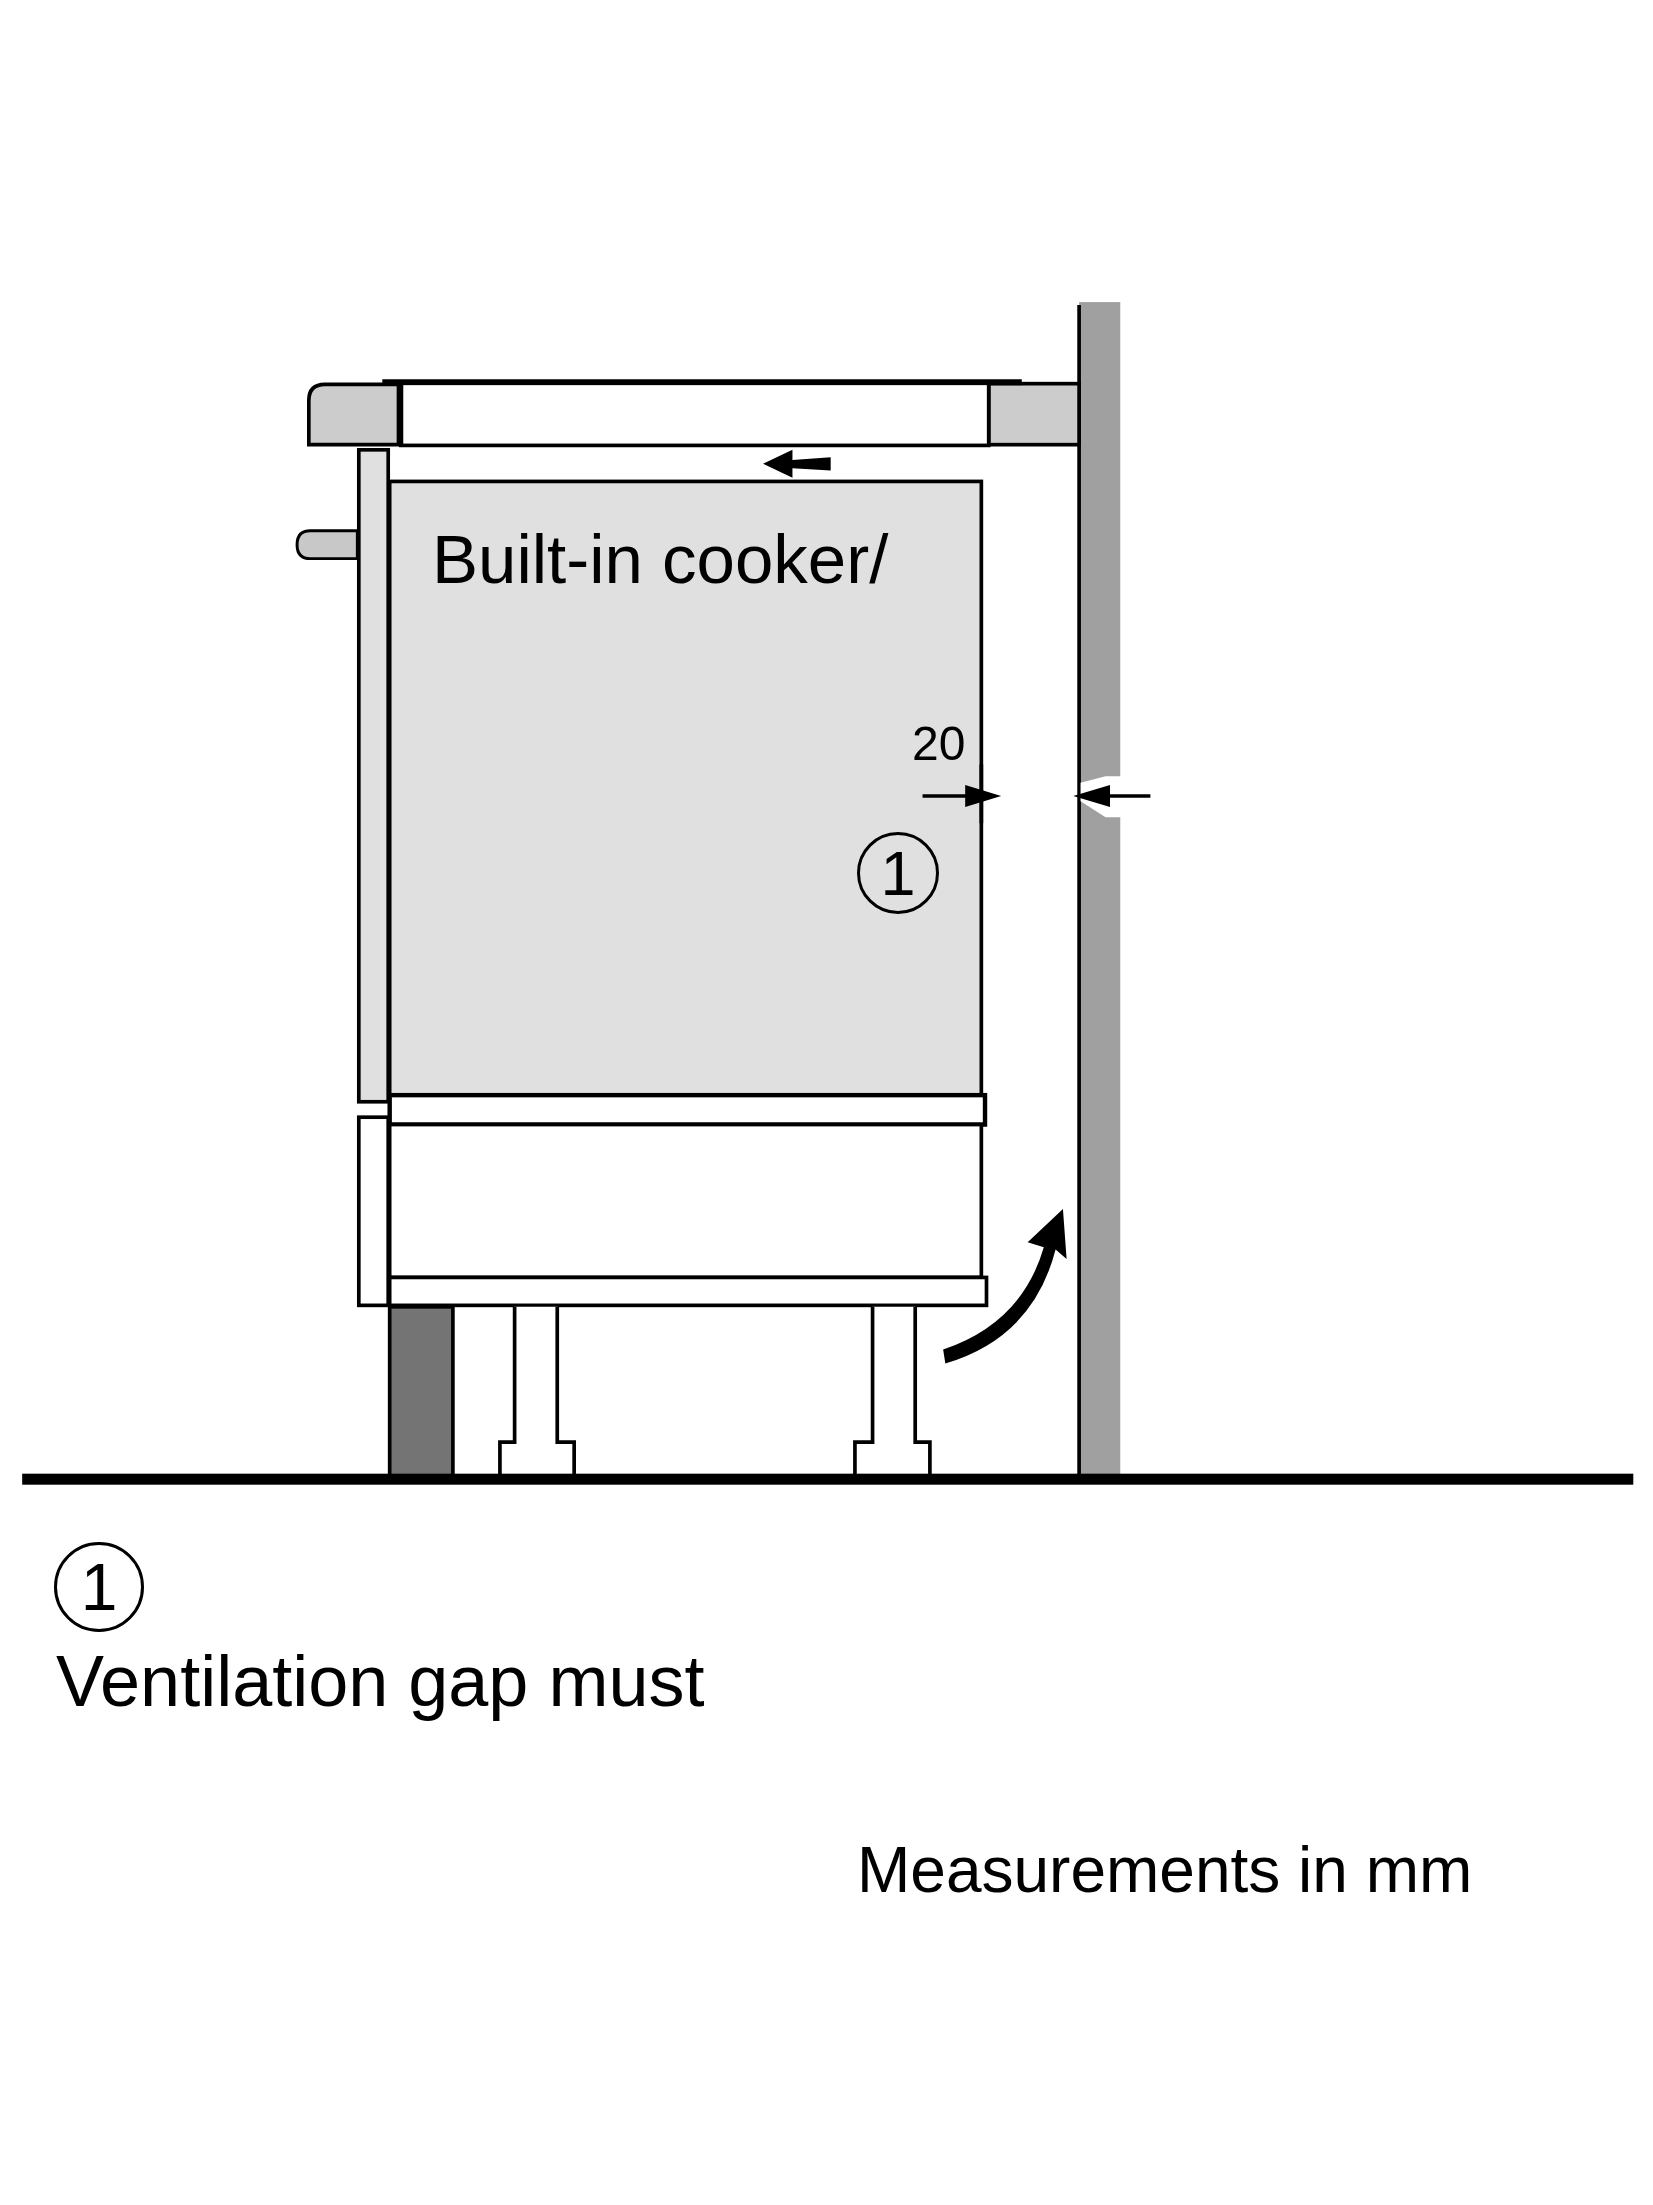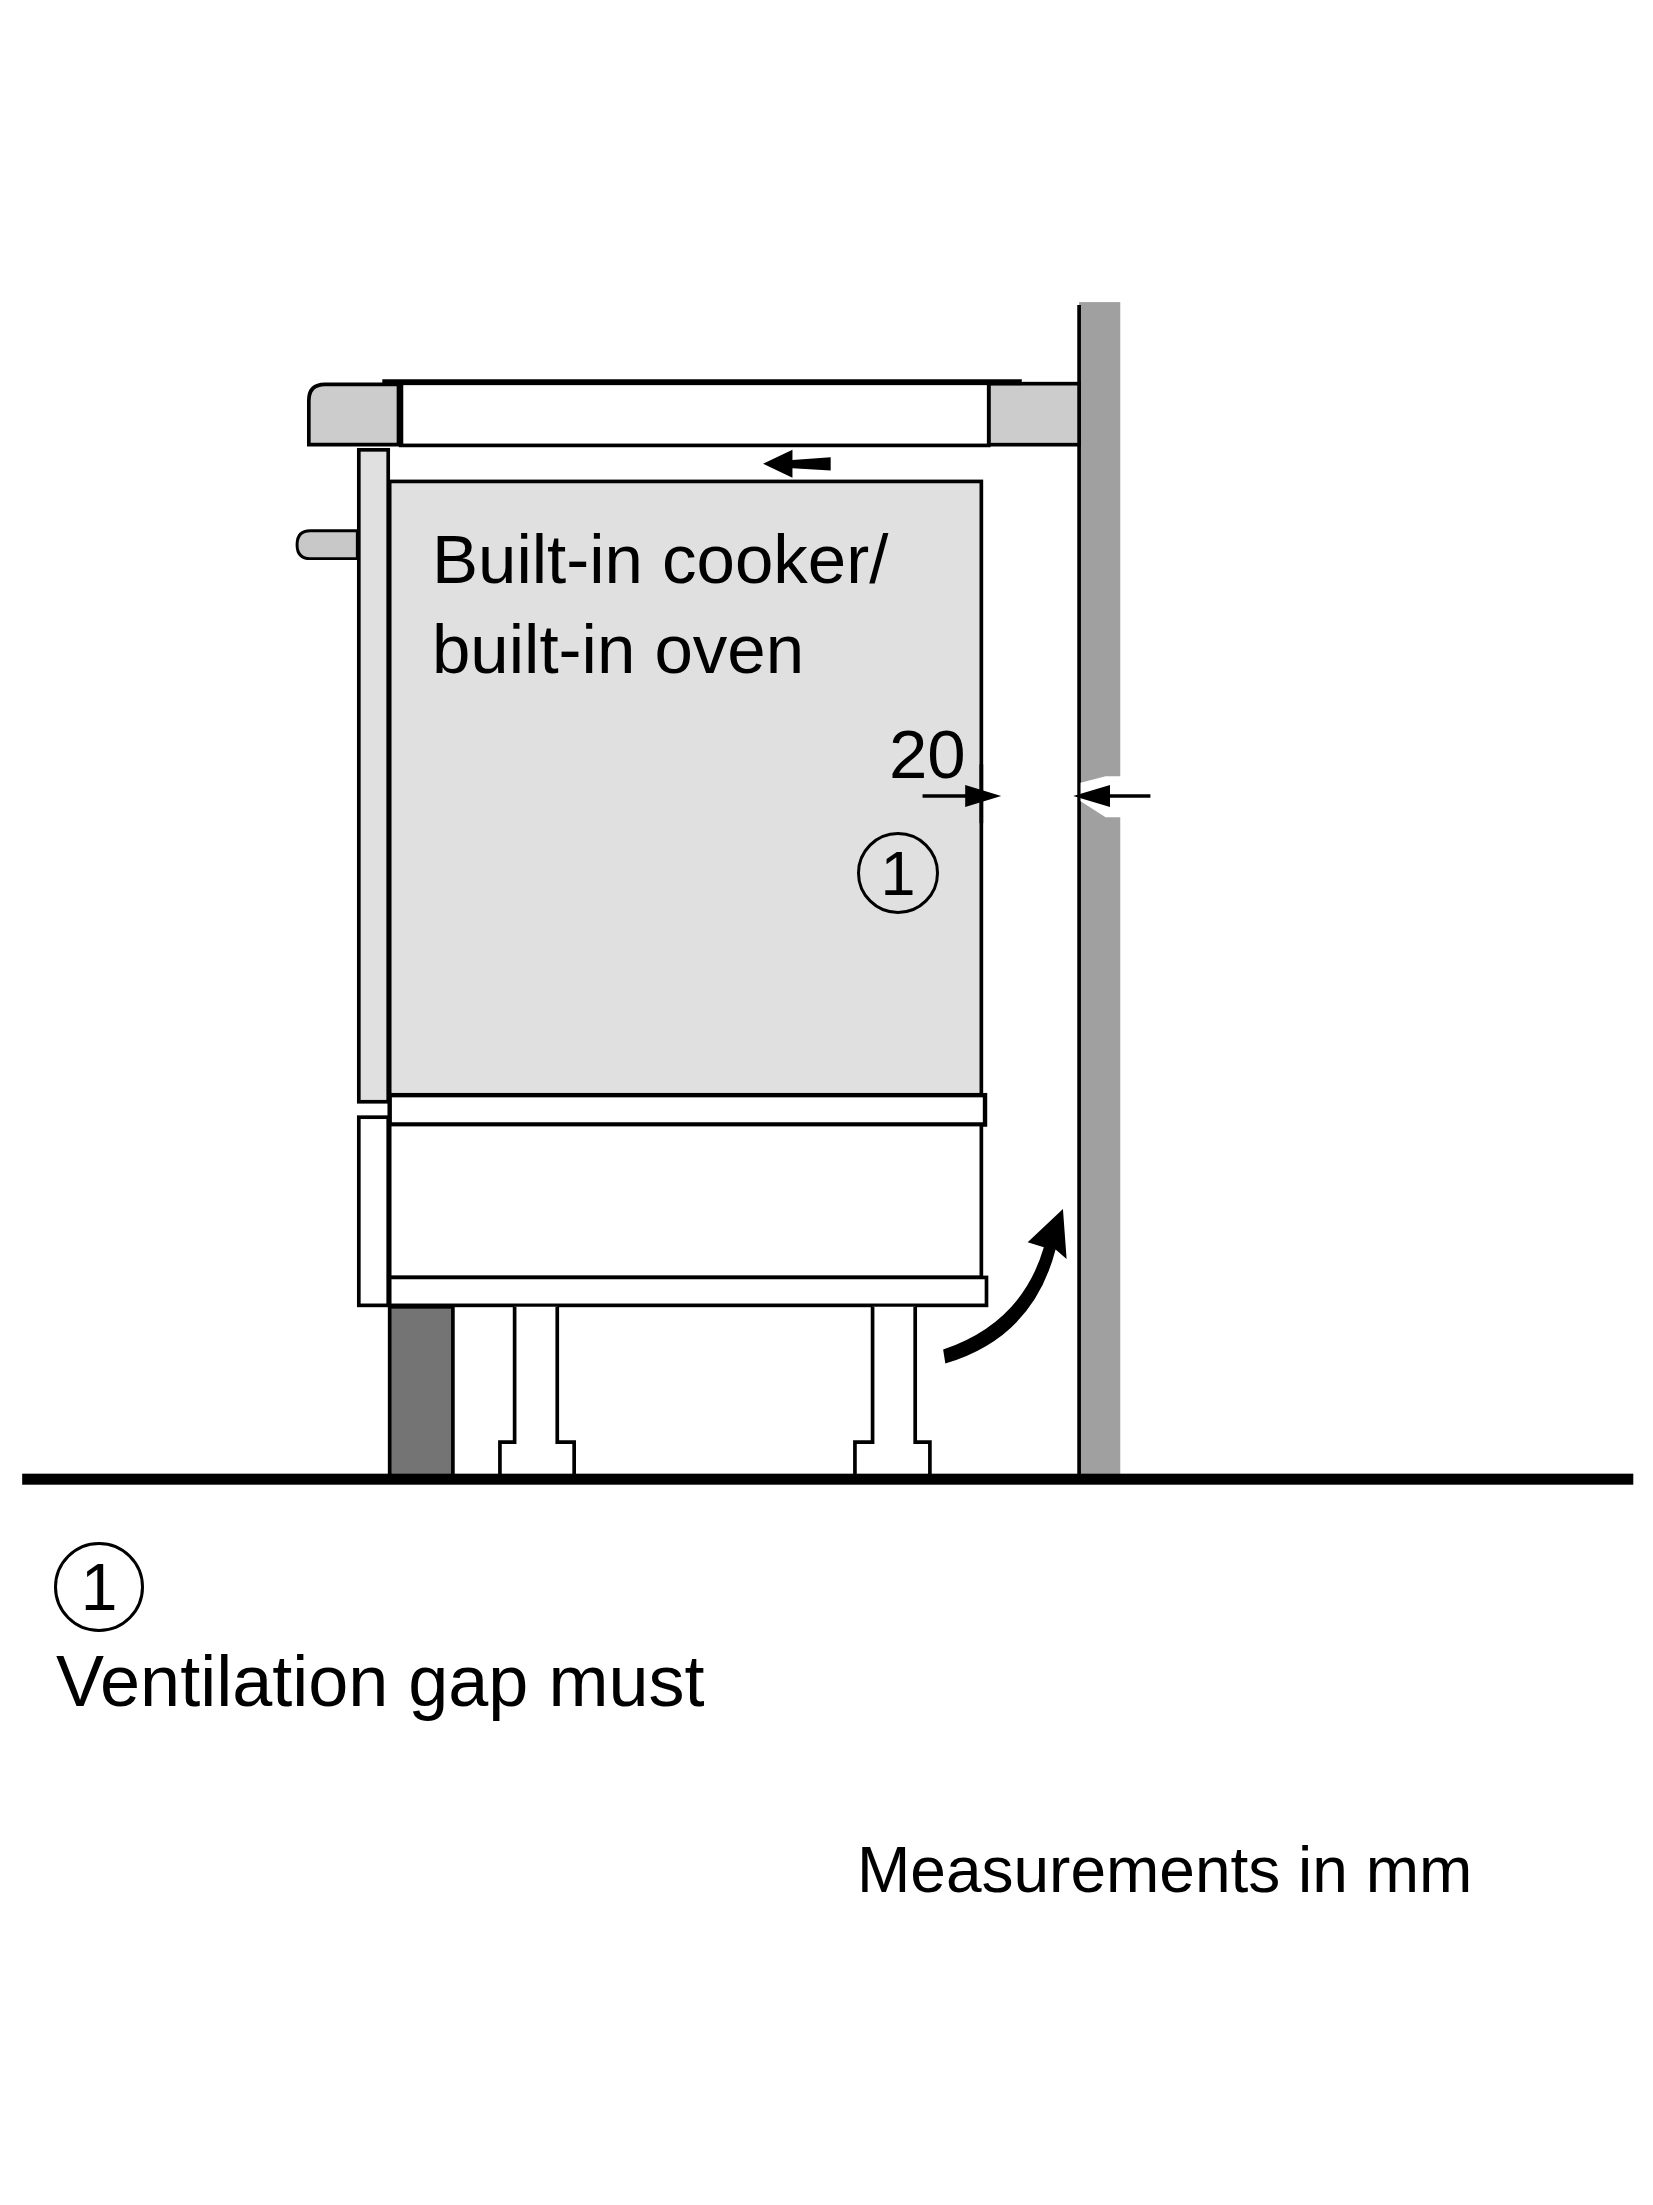--- a/index.html
+++ b/index.html
@@ -1,21 +1,21 @@
 <!DOCTYPE html>
 <html style="font-size:11.8px"><head>
 <meta charset="utf-8">
 <style>
   html, body { margin: 0; padding: 0; background: #ffffff; }
   body { width: 1654px; height: 2205px; position: relative; overflow: hidden;
          font-family: "Liberation Sans", sans-serif; color: #000; }
   #diagram { position: absolute; left: 0; top: 0; }
   .txt { position: absolute; font-family: "Liberation Sans", sans-serif; color: #000; line-height: 1.0; white-space: nowrap; }
   .oven-label { left: 432px; top: 515px; font-size: 69px; line-height: 90px; }
-  .dim-label { left: 889px; top: 720px; font-size: 69px; }
+  .dim-label { left: 912px; top: 720px; font-size: 48px; }
   .callout-in { position: absolute; left: 857px; top: 832px; width: 82px; height: 82px; border: 3.7px solid #000; border-radius: 50%; box-sizing: border-box; display: flex; align-items: center; justify-content: center; font-size: 63px; }
   .callout-note { position: absolute; left: 54px; top: 1542px; width: 90px; height: 90px; border: 3.7px solid #000; border-radius: 50%; box-sizing: border-box; display: flex; align-items: center; justify-content: center; font-size: 66px; }
   .note-text { left: 56px; top: 1636px; font-size: 72px; line-height: 91px; }
   .units { left: 857px; top: 1838px; font-size: 64px; }
 </style>
 </head>
 <body>
 
 <svg id="diagram" width="1654" height="2205" viewBox="0 0 2250 3000" xmlns="http://www.w3.org/2000/svg">
 
@@ -60,21 +60,20 @@
   <polygon points="1470,1065 1504,1056 1526,1056 1526,1112 1504,1112 1470,1090" fill="#ffffff"></polygon>
   <line x1="1502" y1="1083" x2="1565" y2="1083" stroke="#000" stroke-width="5"></line>
   <polygon points="1510,1068 1460,1083 1510,1098" fill="#000"></polygon>
   <line x1="1335" y1="1040" x2="1335" y2="1120" stroke="#000" stroke-width="5"></line>
 
   <rect x="30" y="2005" width="2192" height="15" fill="#000"></rect>
 </svg>
 
 <div class="txt oven-label">
   <div>Built-in cooker/</div>
-  <div>built-in oven</div>
 </div>
 
 <div class="txt dim-label">20</div>
 
 <div class="callout-in">
   <span>1</span>
 </div>
 
 <div class="callout-note">
   <span>1</span>

